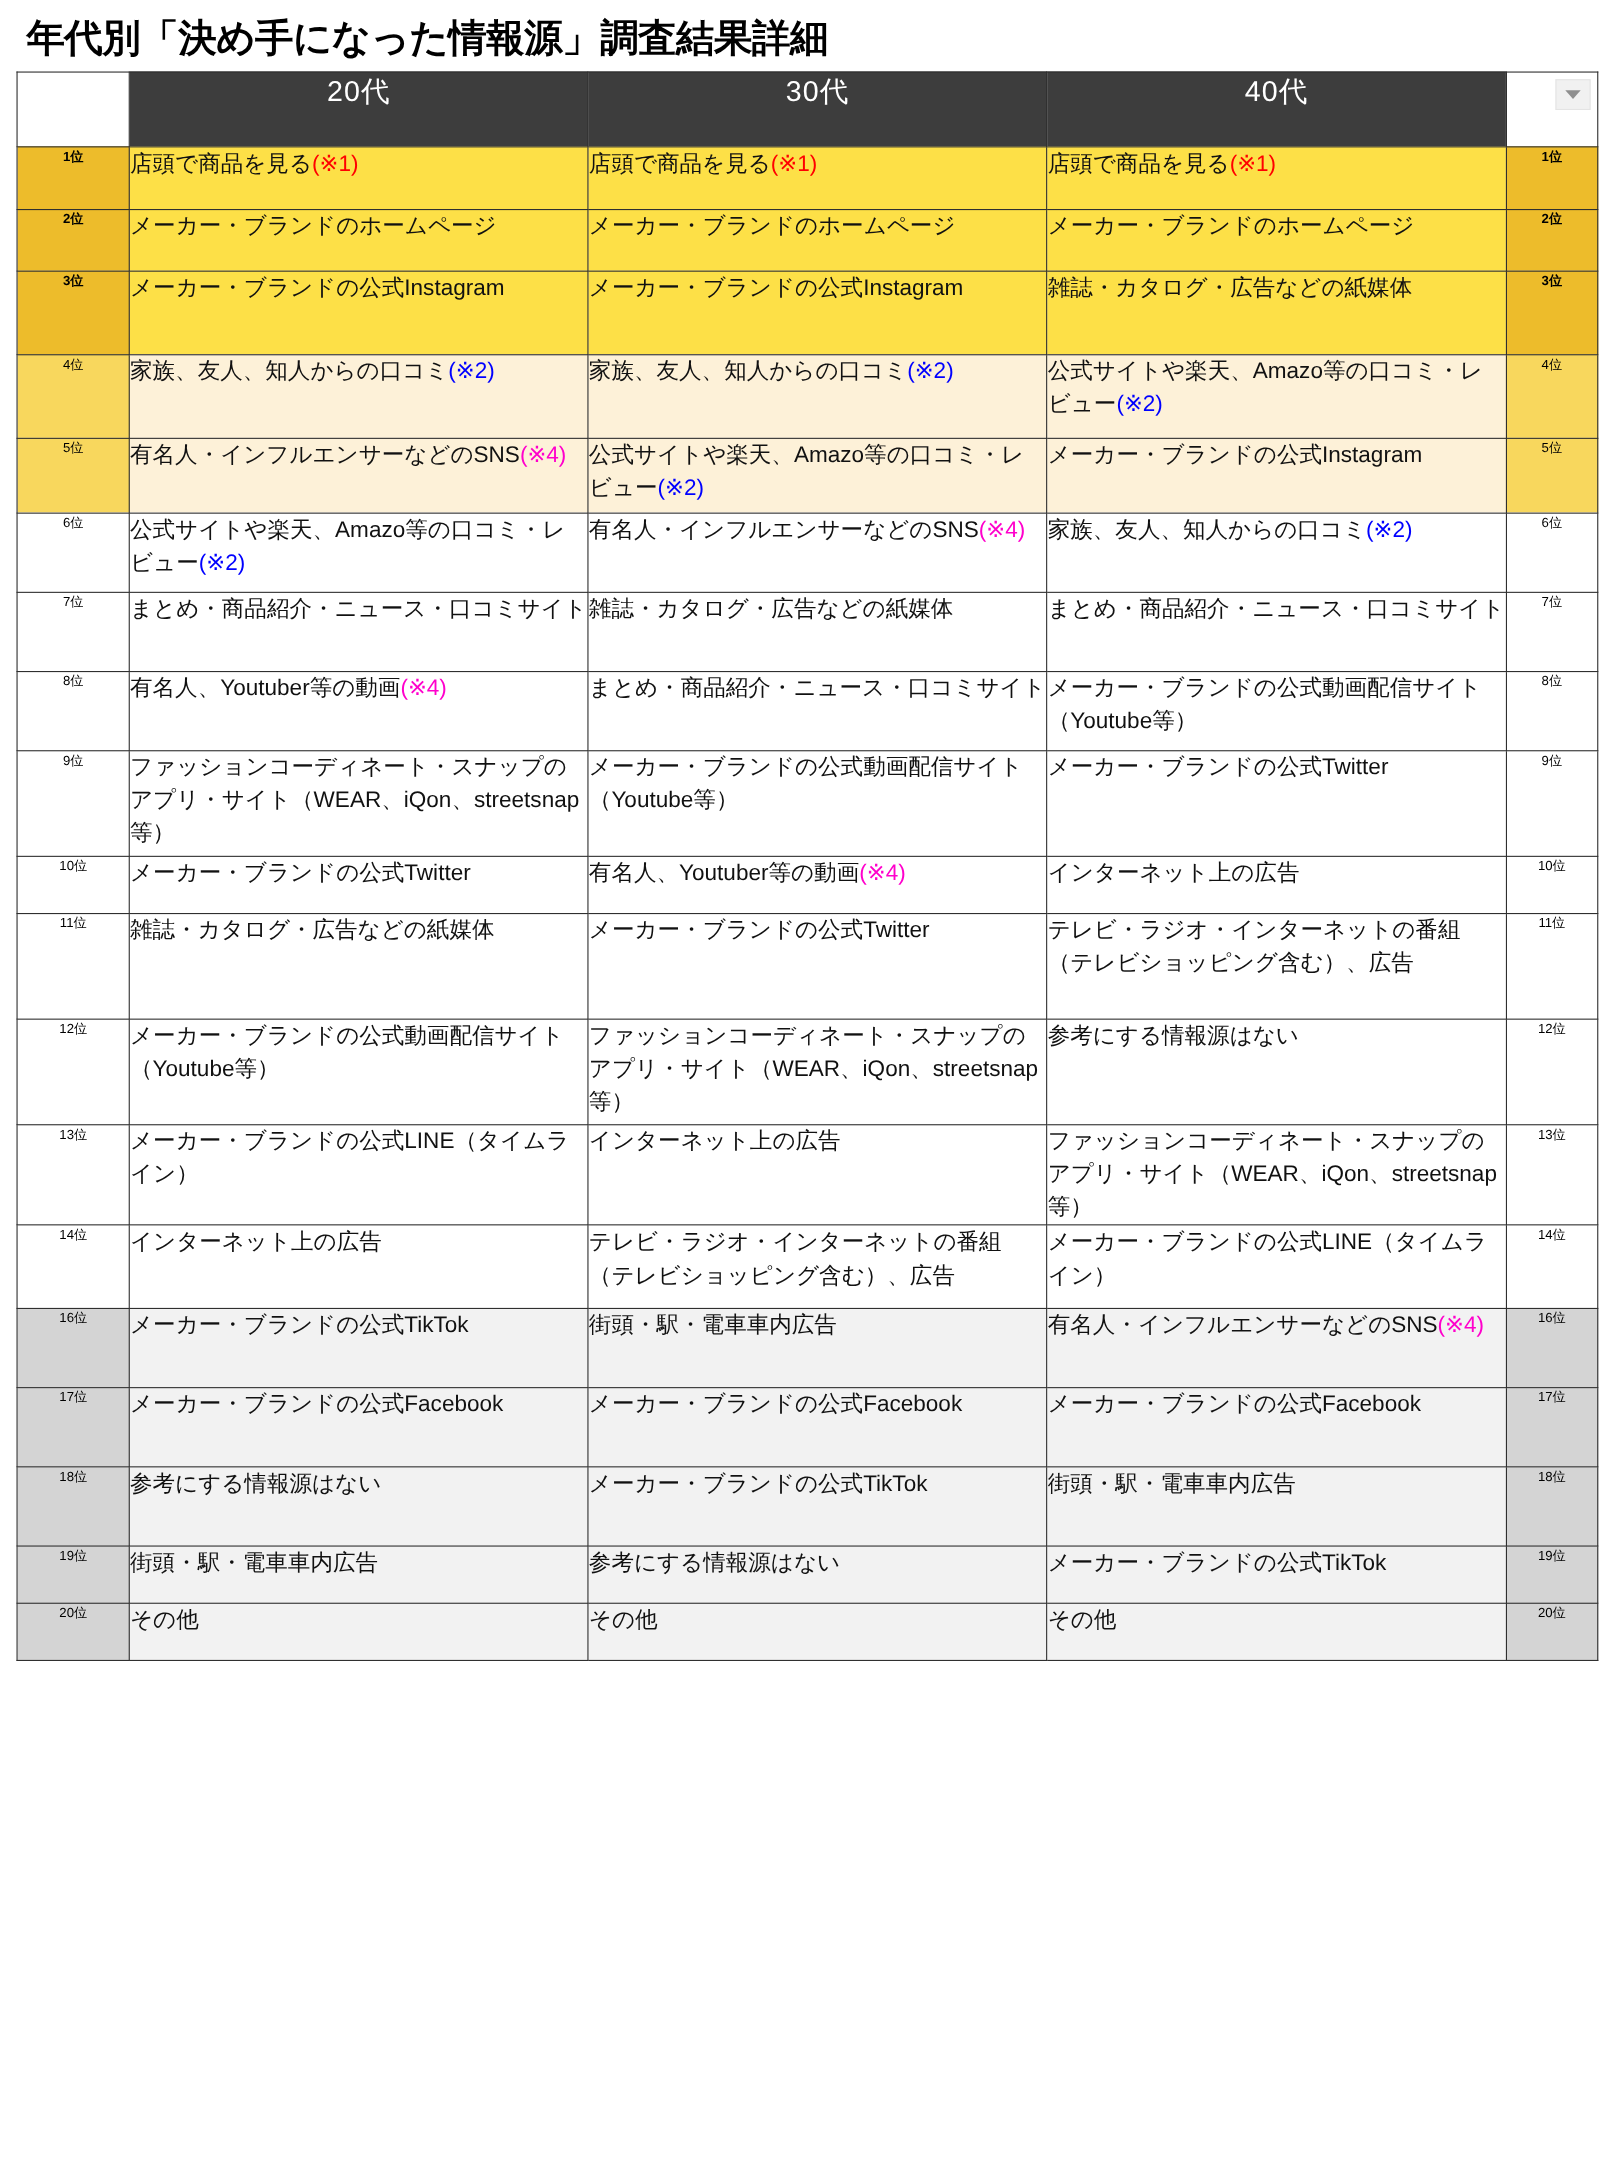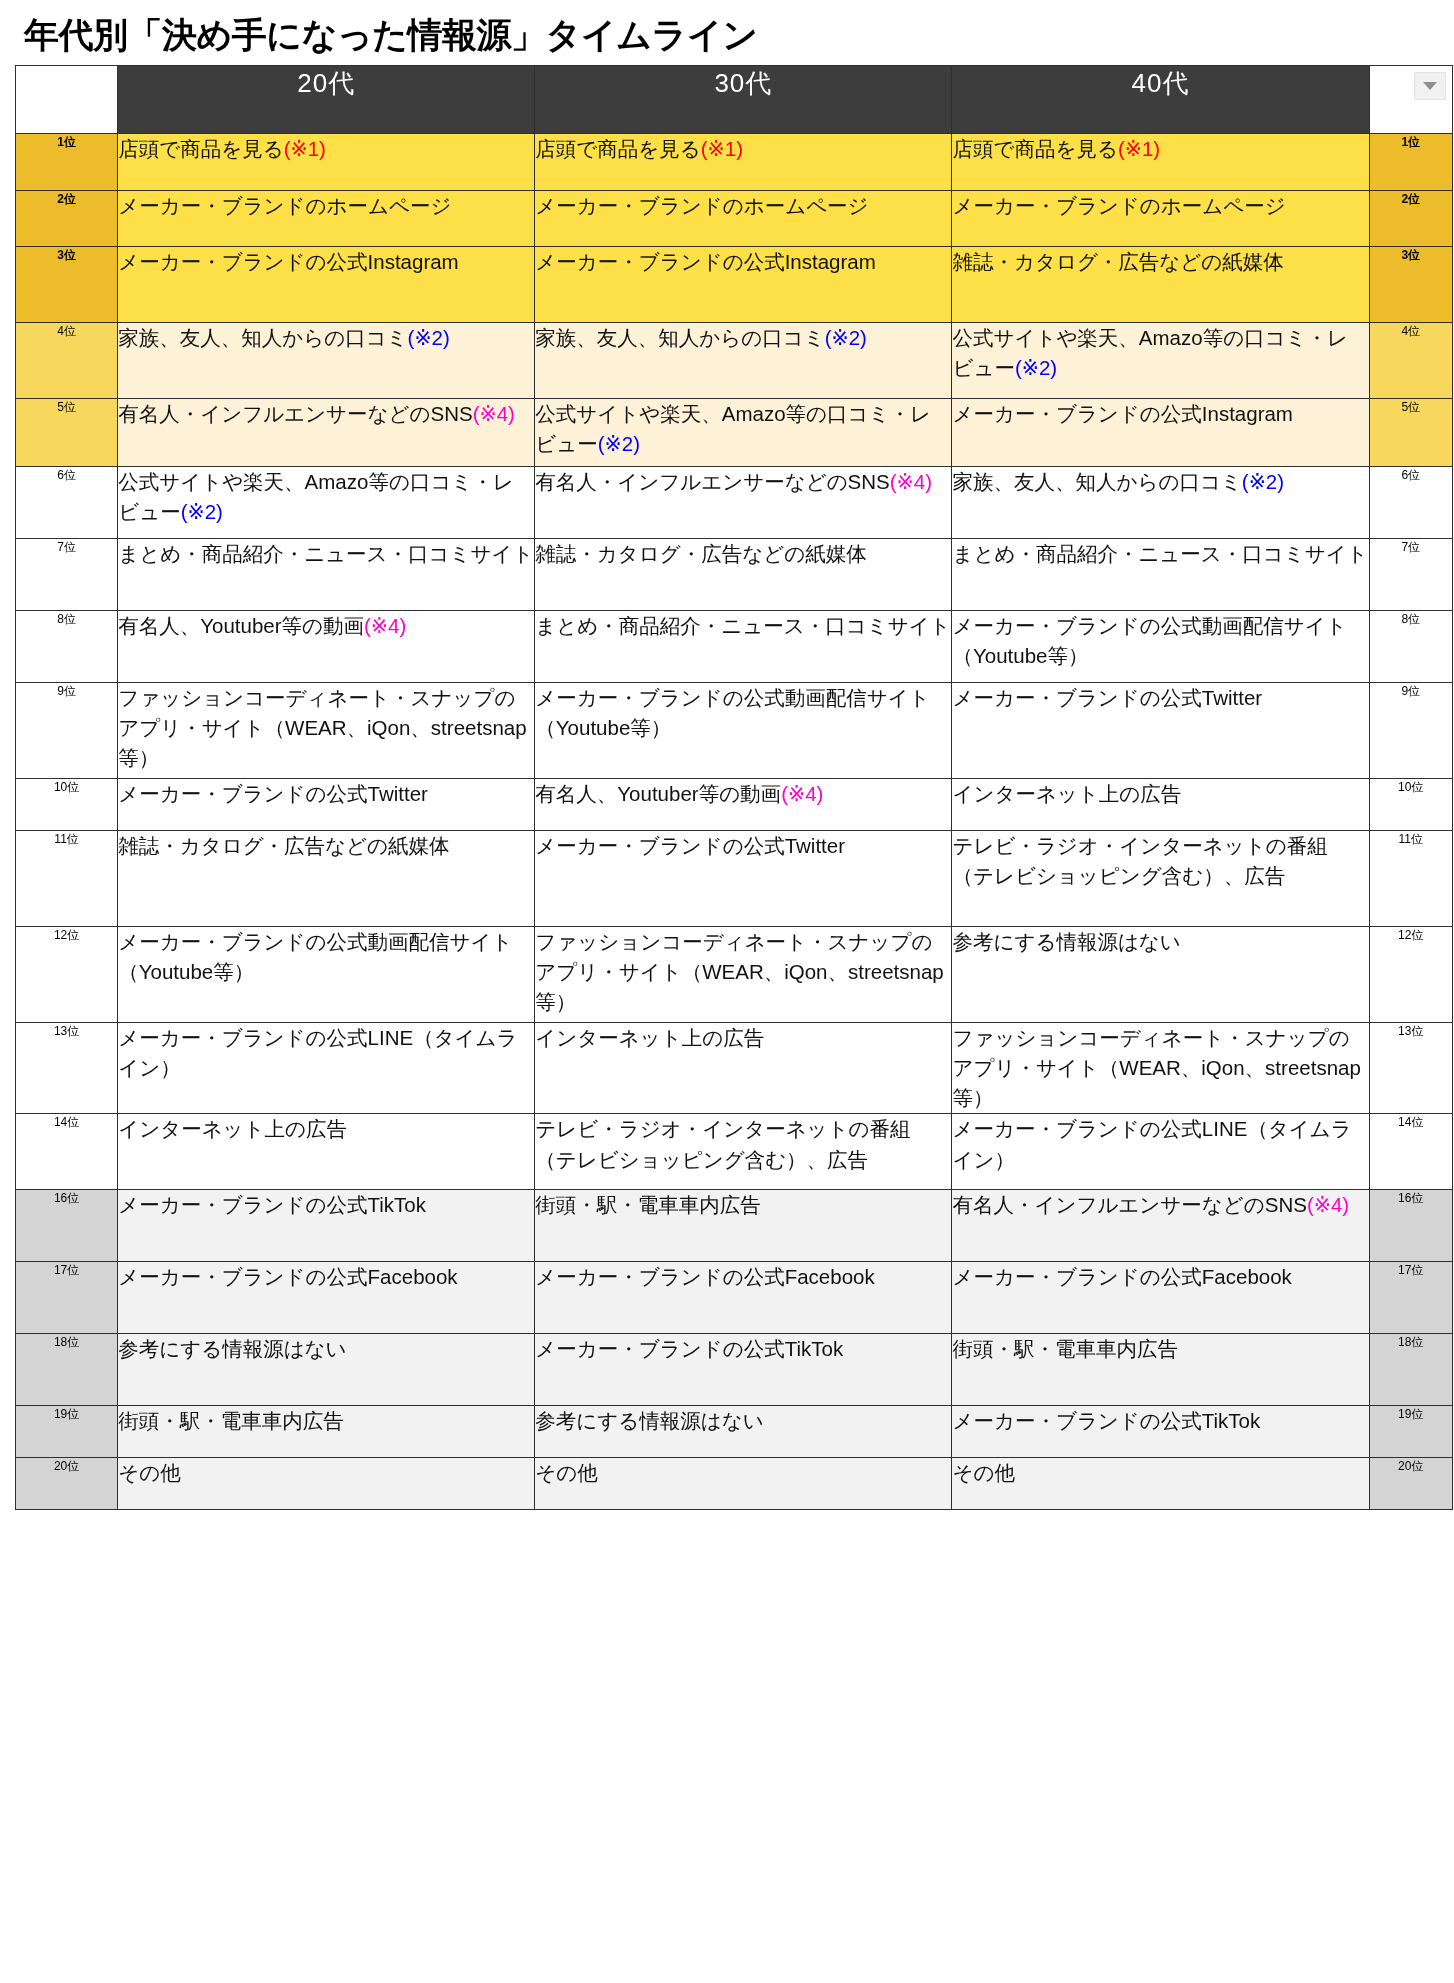--- a/index.html
+++ b/index.html
@@ -118,21 +118,21 @@
   
   .n1 { color: #ff0000; }
   .n2 { color: #0000ff; }
   .n4 { color: #ff00cc; }
 </style>
 </head>
 <body>
 
 <div id="page">
 
-  <div id="page-title">年代別「決め手になった情報源」タイムライン</div>
+  <div id="page-title">年代別「決め手になった情報源」調査結果詳細</div>
 
   <table class="survey">
     <colgroup>
       <col class="rank-left">
       <col class="age-col">
       <col class="age-col">
       <col class="age-col">
       <col class="rank-right">
     </colgroup>
     <thead>

